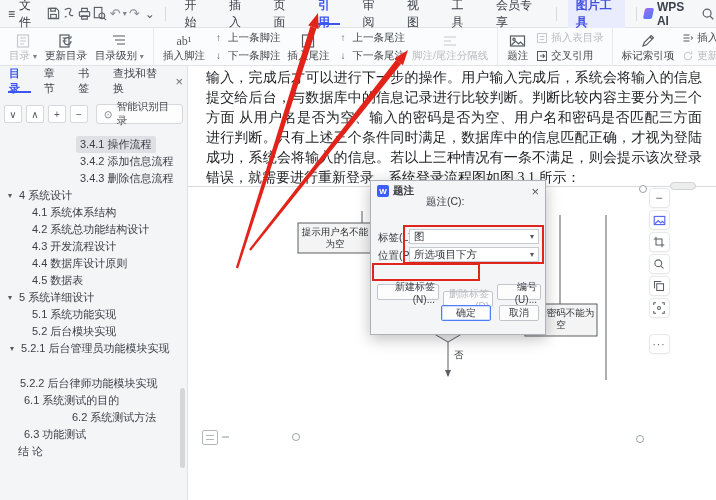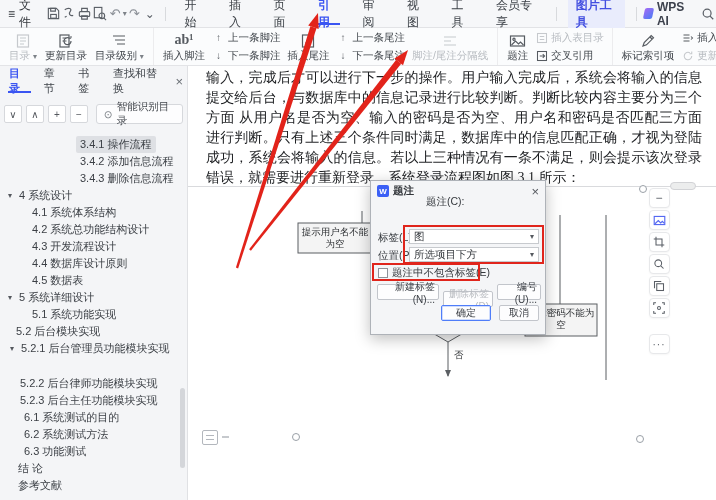--- a/index.html
+++ b/index.html
@@ -26,21 +26,21 @@
             background:#fbfcfd; border-bottom:1px solid #e3e4e7;
             display:flex; align-items:stretch; font-size:10.5px; }
   .rgroup { display:flex; align-items:center; padding:0 5px; border-right:1px solid #ececee; }
   .rbtn { display:flex; flex-direction:column; align-items:center; justify-content:center; padding:1px 4px; color:#41464c; line-height:1.2; white-space:nowrap; }
   .rbtn .ric { height:17px; display:flex; align-items:flex-end; justify-content:center; }
   .rstack { display:flex; flex-direction:column; justify-content:center; gap:4px; padding:0 3px; }
   .rsmall { display:flex; align-items:center; gap:3px; color:#41464c; white-space:nowrap; }
   .gray { color:#b7bbc0 !important; }
   .gray svg { stroke:#c6c9cd !important; }
   .caret { font-size:8px; color:#7d8288; }
-  .abicon { font-family:"Liberation Serif", serif; font-size:14px; font-weight:bold; color:#565b61;text-align:right; }
+  .abicon { font-family:"Liberation Serif", serif; font-size:12px; font-weight:normal; color:#565b61;text-align:right; }
   .mini-ic { display:inline-flex; width:13px; justify-content:center; color:#565b61; font-size:10px; }
 
   
   #sidebar { position:absolute; left:0; top:66px; width:188px; height:434px;
              background:#f4f5f7; border-right:1px solid #e0e1e4; font-size:11px; }
   #sidetabs { display:flex; align-items:center; height:30px; padding:0 4px; }
   .stab { padding:0 5px; margin-right:4px; color:#3f444a; position:relative; height:30px; display:flex; align-items:center; }
   .stab.active { color:#3a55f2; font-weight:bold; }
   .stab.active::after { content:""; position:absolute; left:4px; right:4px; bottom:3px; height:2px; background:#3a55f2; }
   .sclose { margin-left:2px; color:#6a6f75; font-size:13px; }
@@ -358,47 +358,41 @@
     <div class="titem" style="padding-left:28px;">
         <span class="lbl">4.5 数据表</span>
       </div>
     <div class="titem" style="padding-left:8px;">
         <span class="tcaret">▾</span>
         <span class="lbl">5 系统详细设计</span>
       </div>
     <div class="titem" style="padding-left:28px;">
         <span class="lbl">5.1 系统功能实现</span>
       </div>
-    <div class="titem" style="padding-left:12px;">
+    <div class="titem" style="padding-left:28px;">
         <span class="lbl">5.2 后台模块实现</span>
       </div>
     <div class="titem" style="padding-left:10px;margin-bottom:18px;">
         <span class="tcaret">▾</span>
         <span class="lbl">5.2.1 后台管理员功能模块实现</span>
       </div>
     <div class="titem" style="padding-left:16px;">
         <span class="lbl">5.2.2 后台律师功能模块实现</span>
       </div>
-    <div class="titem" style="padding-left:16px;">
-        <span class="lbl">5.2.3 后台主任功能模块实现</span>
-      </div>
     <div class="titem" style="padding-left:20px;">
         <span class="lbl">6.1 系统测试的目的</span>
       </div>
-    <div class="titem" style="padding-left:20px;">
+    <div class="titem" style="padding-left:20px;margin-left:48px;">
         <span class="lbl">6.2 系统测试方法</span>
       </div>
     <div class="titem" style="padding-left:20px;">
         <span class="lbl">6.3 功能测试</span>
       </div>
     <div class="titem" style="padding-left:14px;">
         <span class="lbl">结  论</span>
-      </div>
-    <div class="titem" style="padding-left:14px;">
-        <span class="lbl">参考文献</span>
       </div>
   </div>
   <div id="side-scroll"></div>
 </div>
 
 <div id="doc">
   <div id="body-text">
     <div>输入，完成后才可以进行下一步的操作。用户输入完成后，系统会将输入的信息</div>
     <div>提交给后台，与数据库中的信息记录进行比较判断。判断比较内容主要分为三个</div>
     <div>方面 从用户名是否为空、输入的密码是否为空、用户名和密码是否匹配三方面</div>
@@ -500,24 +494,20 @@
   <span class="dlg-label" style="top:50px;">标签(L):</span>
   <div class="dropdown" style="top:48px;">
     <span>图</span>
     <span class="dcaret">▾</span>
   </div>
   <span class="dlg-label" style="top:68px;">位置(P):</span>
   <div class="dropdown" style="top:66px;">
     <span>所选项目下方</span>
     <span class="dcaret">▾</span>
   </div>
-  <div class="chkrow">
-    <span class="chkbox"></span>
-    <span>题注中不包含标签(E)</span>
-  </div>
   <button class="dbtn" style="left:6px; top:103px; width:62px;">新建标签(N)...</button>
   <button class="dbtn disabled" style="left:72px; top:110px; width:50px;">删除标签(D)</button>
   <button class="dbtn" style="left:126px; top:103px; width:44px;">编号(U)...</button>
   <button class="dbtn primary" style="left:70px; top:124px; width:50px;">确定</button>
   <button class="dbtn" style="left:128px; top:124px; width:40px;">取消</button>
 
   <div class="redbox" style="left:32px; top:44px; width:141px; height:39px;"></div>
   <div class="redbox" style="left:1px; top:82px; width:108px; height:18px;"></div>
 </div>
 

